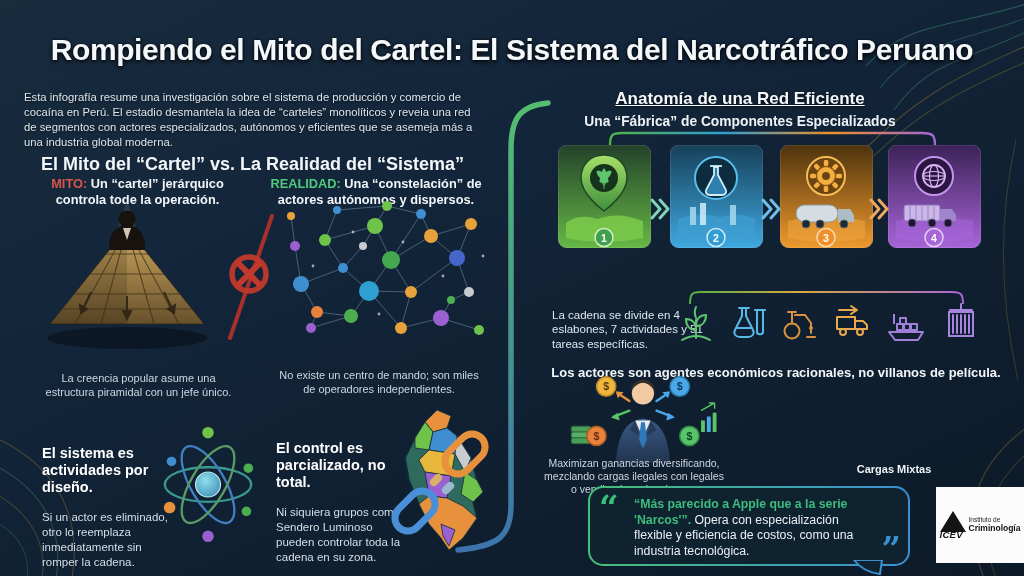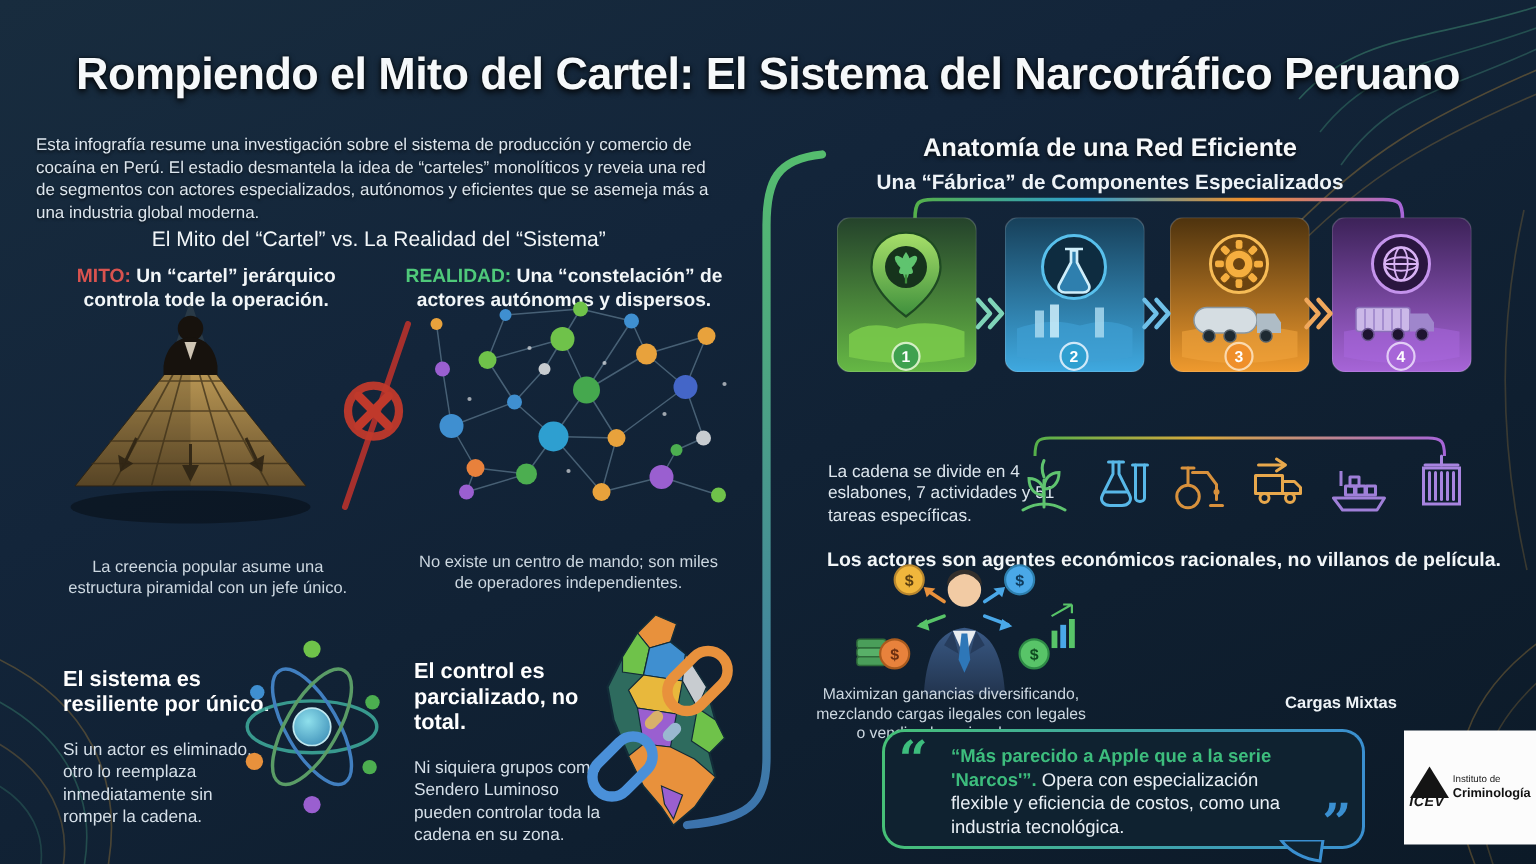--- a/index.html
+++ b/index.html
@@ -3,35 +3,35 @@
 <meta charset="utf-8">
 <style>
   html,body{margin:0;padding:0;background:#0a141e;}
   body{width:1024px;height:576px;overflow:hidden;font-family:"Liberation Sans",sans-serif;}
   .canvas{position:relative;width:1024px;height:576px;overflow:hidden;
     background:linear-gradient(155deg,#182c3e 0%,#13253a 35%,#0f1f30 70%,#0c1a28 100%);color:#e8eef2;}
   .abs{position:absolute;}
   .title{left:0;top:13px;width:1024px;text-align:center;font-size:30px;font-weight:700;color:#f5f8fa;
     letter-spacing:-.4px;text-shadow:0 2px 4px rgba(0,0,0,.9),0 0 2px rgba(0,0,0,.7);}
   .intro{left:24px;top:79px;width:452px;font-size:11.3px;line-height:1.32;color:#dde6ee;text-shadow:0 1px 2px rgba(0,0,0,.6);}
-  .vs-heading{left:0;top:139px;width:505px;text-align:center;font-size:14px;font-weight:400;color:#f2f6f8;}
+  .vs-heading{left:0;top:139px;width:505px;text-align:center;font-size:18px;font-weight:700;color:#f2f6f8;}
   .claim{top:163px;font-size:12.8px;font-weight:700;line-height:1.25;text-align:center;color:#f2f6f8;}
   .claim-mito{left:30px;width:215px;}
   .claim-real{left:262px;width:228px;}
   .lbl-mito{color:#d9534f;}
   .lbl-real{color:#4fc97a;}
   .caption{font-size:11px;line-height:1.3;text-align:center;color:#ccd7e0;}
   .cap-mito{left:36px;top:360px;width:205px;}
   .cap-real{left:272px;top:357px;width:214px;}
   .box-head{font-size:14.5px;font-weight:700;line-height:1.18;color:#ffffff;}
   .box-body{font-size:11.5px;line-height:1.3;color:#d5dfe8;margin-top:5px;}
   .box-resilience{left:42px;top:430px;width:152px;}
   .box-resilience .box-body{width:126px;}
   .box-control{left:276px;top:425px;width:128px;}
-  .anatomy-heading{left:530px;top:75px;width:420px;text-align:center;font-size:17px;font-weight:700;color:#f5f8fa;text-shadow:0 1px 3px rgba(0,0,0,.8);}
+  .anatomy-heading{left:530px;top:75px;width:420px;text-align:center;font-size:17px;font-weight:700;color:#f5f8fa;text-shadow:0 1px 3px rgba(0,0,0,.8);text-decoration:underline;}
   .fabrica-subheading{left:530px;top:100px;width:420px;text-align:center;font-size:13.8px;font-weight:700;color:#eef3f7;}
   .panel{top:145px;width:93px;height:103px;}
   .chain-note{left:552px;top:296px;width:155px;font-size:11.5px;line-height:1.3;color:#dde6ee;}
   .icon-strip{left:678px;top:300px;width:302px;height:44px;display:flex;justify-content:space-between;align-items:flex-end;}
   .actors-heading{left:545px;top:352px;width:462px;text-align:center;font-size:13px;font-weight:700;color:#f2f6f8;}
   .actors-caption{left:543px;top:446px;width:182px;text-align:center;font-size:10.5px;line-height:1.28;color:#ccd7e0;}
   .label-products{left:712px;top:449px;width:98px;text-align:center;font-size:11px;font-weight:700;line-height:1.2;color:#eef3f7;}
   .label-cargas{left:838px;top:452px;width:112px;text-align:center;font-size:11px;font-weight:700;color:#eef3f7;}
   .quote-bubble{left:588px;top:486px;width:318px;height:76px;border-radius:15px;
     border:2.5px solid transparent;
@@ -211,21 +211,21 @@
       <circle cx="96" cy="118" r="1.4"></circle>
         <circle cx="200" cy="60" r="1.4"></circle>
         <circle cx="70" cy="36" r="1.4"></circle>
     </g>
   </svg>
 
   <p class="abs caption cap-mito">La creencia popular asume una estructura piramidal con un jefe único.</p>
   <p class="abs caption cap-real">No existe un centro de mando; son miles de operadores independientes.</p>
 
   <div class="abs box-resilience">
-    <h3 class="box-head">El sistema es resiliente por único.</h3>
+    <h3 class="box-head">El sistema es actividades por diseño.</h3>
     <p class="box-body">Si un actor es eliminado, otro lo reemplaza inmediatamente sin romper la cadena.</p>
   </div>
 
   <svg class="abs" style="left:160px;top:424px;" width="96" height="122" viewBox="0 0 100 125">
     <defs>
       <radialGradient id="gcore" cx=".4" cy=".35" r=".9">
         <stop offset="0" stop-color="#8fe0ec"></stop>
           <stop offset="1" stop-color="#2e7fae"></stop>
       </radialGradient>
     </defs>

